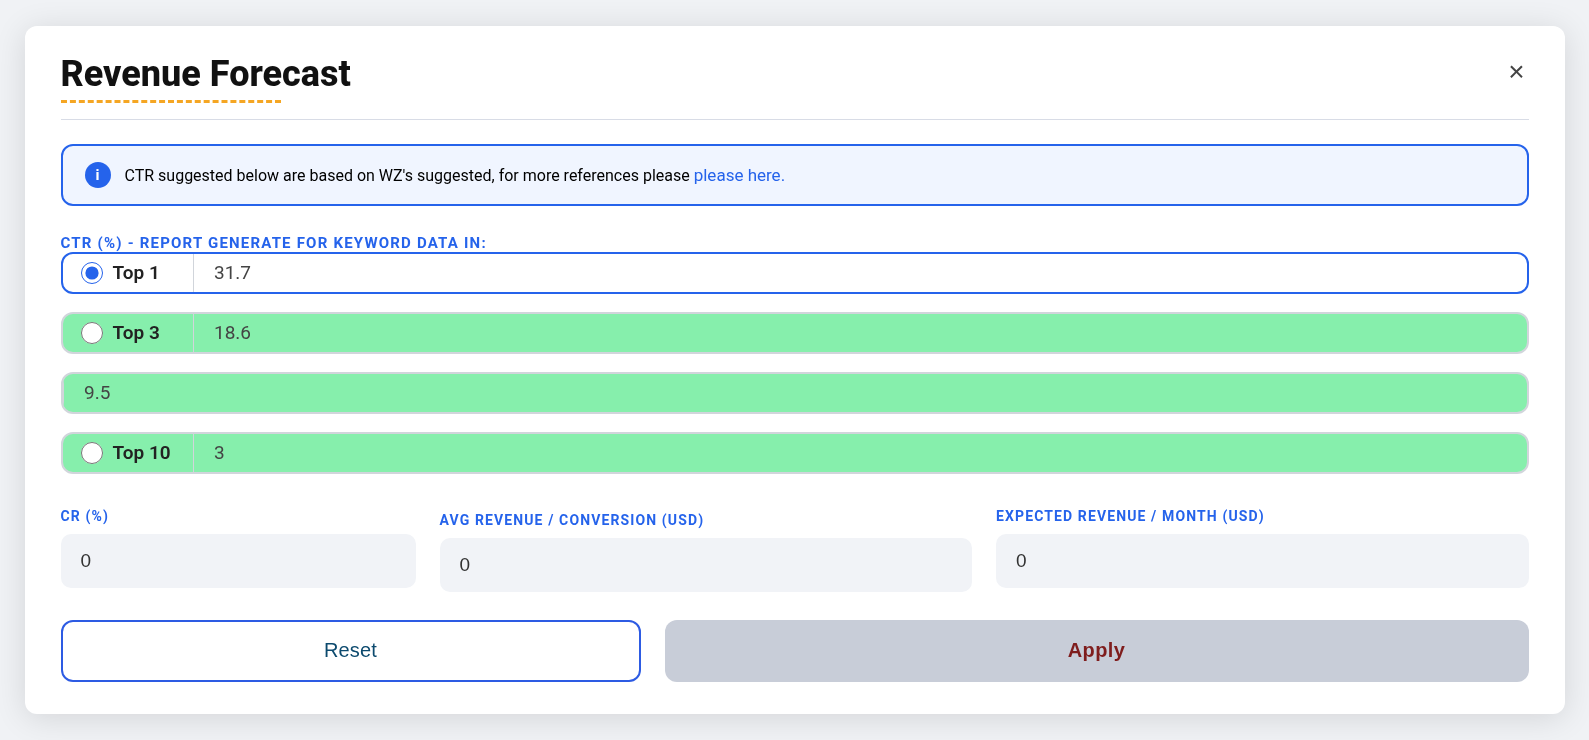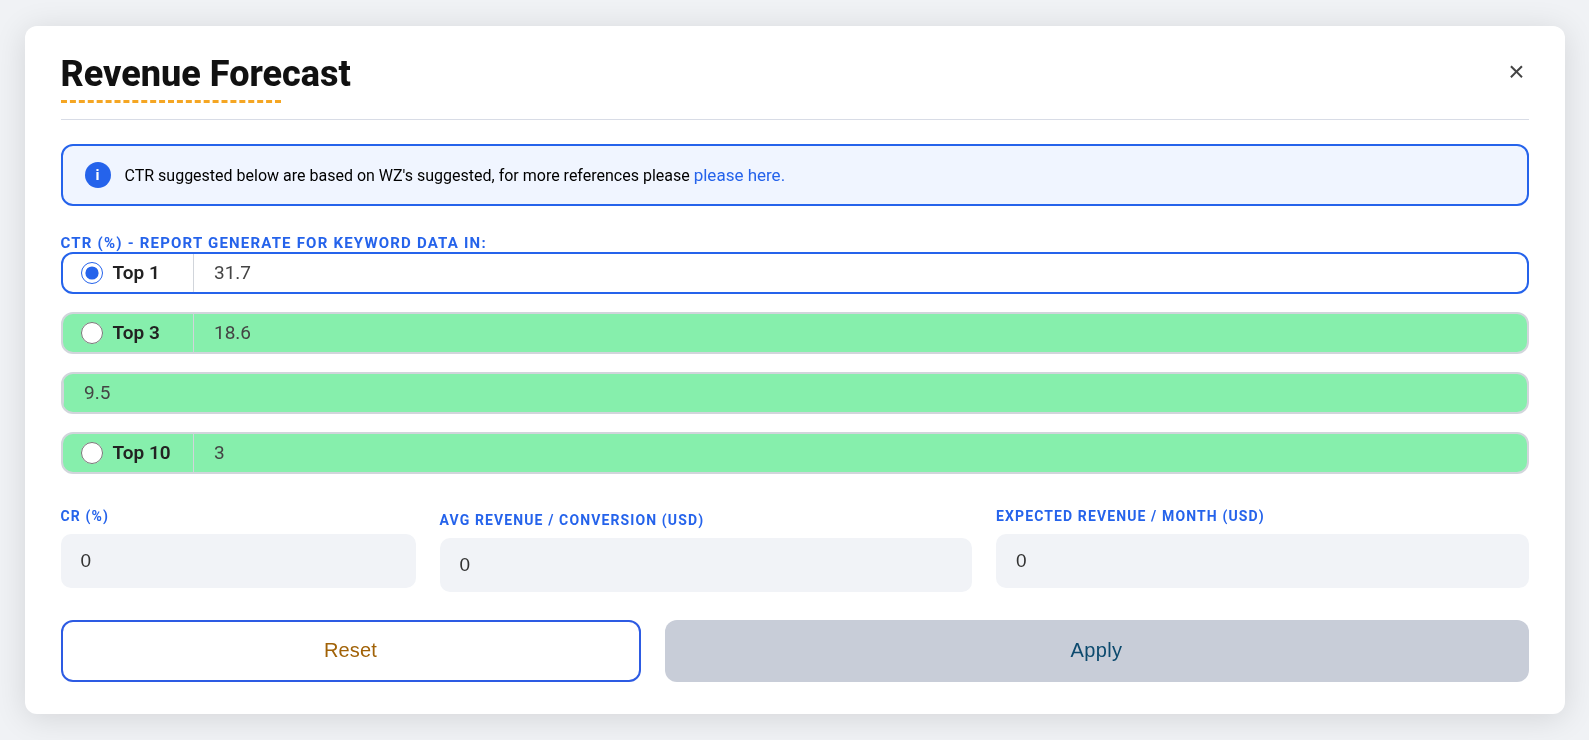--- a/index.html
+++ b/index.html
@@ -183,35 +183,35 @@
       display: flex;
       gap: 24px;
       margin-top: 8px;
     }
     .btn-reset {
       flex: 1;
       height: 62px;
       border: 2.5px solid #2d5be3;
       border-radius: 12px;
       background: #fff;
-      color: #a16207;
+      color: #0c4a6e;
       font-size: 20px;
       font-weight: 500;
       cursor: pointer;
       letter-spacing: 0.01em;
     }
     .btn-apply {
       flex: 1.5;
       height: 62px;
       border: none;
       border-radius: 12px;
       background: #c8cdd8;
-      color: #0c4a6e;
+      color: #7f1d1d;
       font-size: 20px;
-      font-weight: 400;
+      font-weight: 700;
       cursor: not-allowed;
       letter-spacing: 0.02em;
     }
   </style>
 </head>
 <body>
 
 <div class="modal">
   <div class="modal-header">
     <div>

